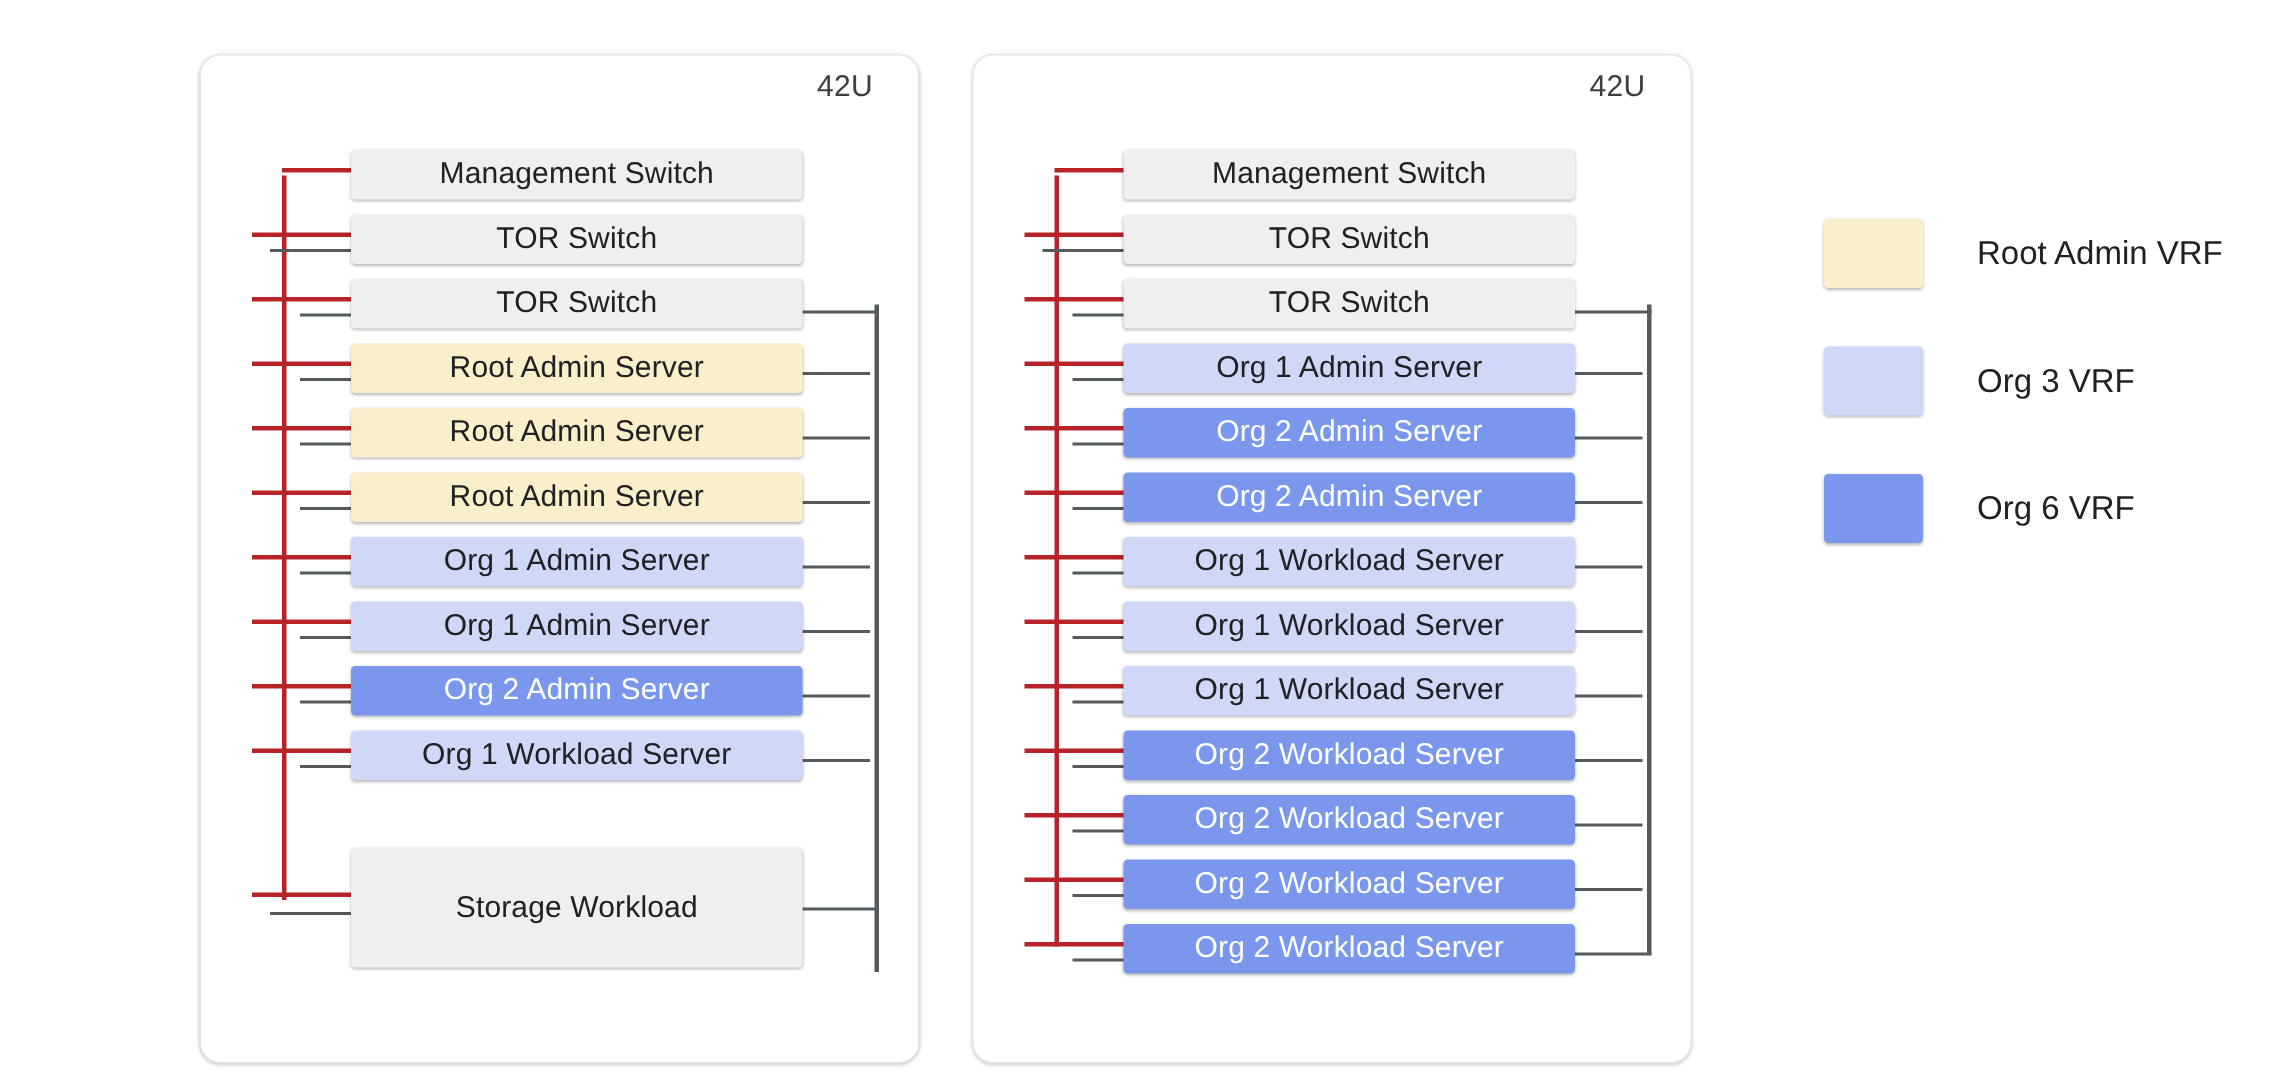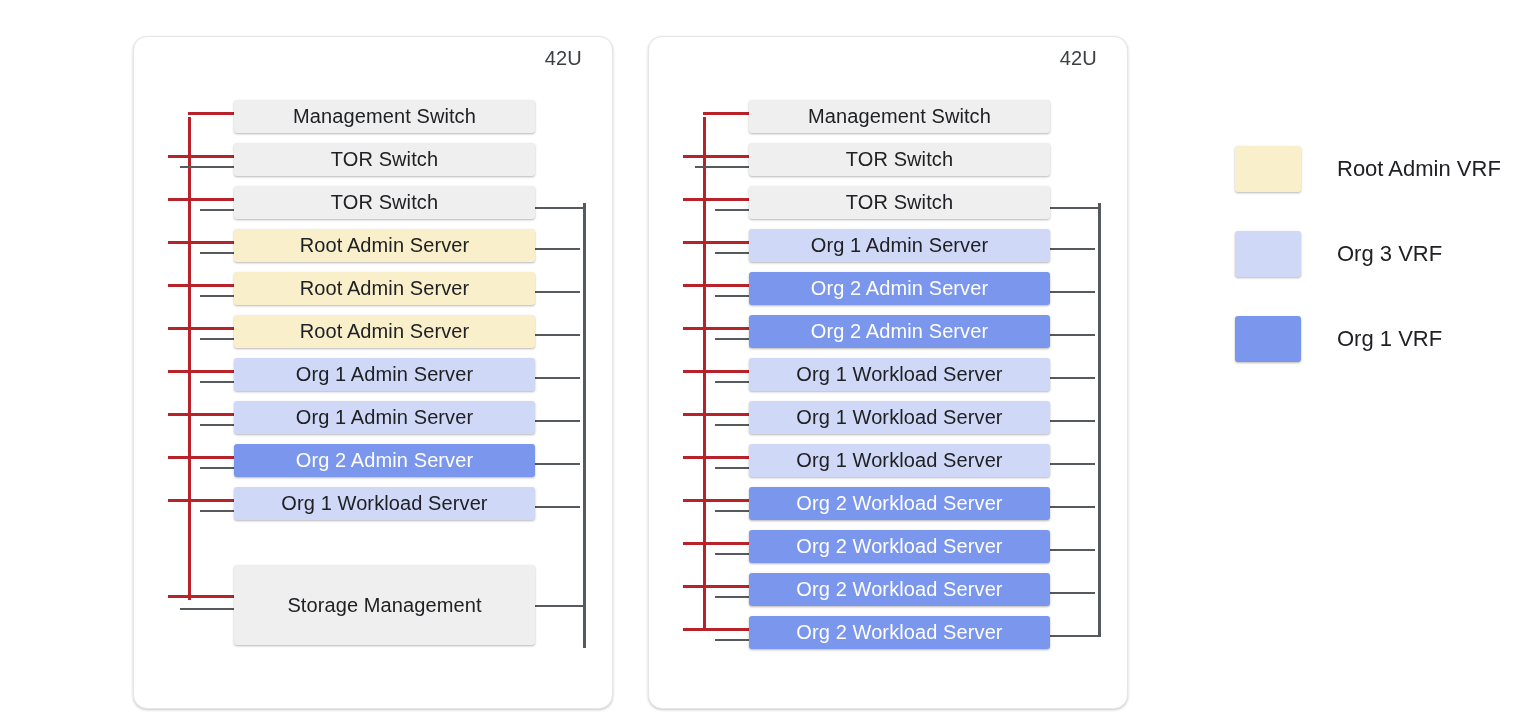--- a/index.html
+++ b/index.html
@@ -45,21 +45,21 @@
   .dev.t-org1    {background:#cfd9f7;color:#202124;}
   .dev.t-org2    {background:#7b96ed;color:#ffffff;}
 
   
   .wire{position:absolute;}
   .w-red  {background:#b8232a;}
   .w-gray {background:#555a5e;}
 
   
   .legend{position:absolute;}
-  .legend-row{position:absolute;display:flex;align-items:center;margin-left:19px;}
+  .legend-row{position:absolute;display:flex;align-items:center;}
   .legend-swatch{
     width:66px;height:46px;border-radius:3px;
     box-shadow:0 1px 2px rgba(0,0,0,.20), 0 1px 3px rgba(0,0,0,.10);
     flex:0 0 auto;
   }
   .legend-label{
     margin-left:36px;
     font-size:22px;
     color:#202124;
     white-space:nowrap;
@@ -113,21 +113,21 @@
       <div class="dev t-switch" style="left:234px;top:100px;width:301px;height:33px;">Management Switch</div>
       <div class="dev t-switch" style="left:234px;top:143px;width:301px;height:33px;">TOR Switch</div>
       <div class="dev t-switch" style="left:234px;top:186px;width:301px;height:33px;">TOR Switch</div>
       <div class="dev t-root" style="left:234px;top:229px;width:301px;height:33px;">Root Admin Server</div>
       <div class="dev t-root" style="left:234px;top:272px;width:301px;height:33px;">Root Admin Server</div>
       <div class="dev t-root" style="left:234px;top:315px;width:301px;height:33px;">Root Admin Server</div>
       <div class="dev t-org1" style="left:234px;top:358px;width:301px;height:33px;">Org 1 Admin Server</div>
       <div class="dev t-org1" style="left:234px;top:401px;width:301px;height:33px;">Org 1 Admin Server</div>
       <div class="dev t-org2" style="left:234px;top:444px;width:301px;height:33px;">Org 2 Admin Server</div>
       <div class="dev t-org1" style="left:234px;top:487px;width:301px;height:33px;">Org 1 Workload Server</div>
-      <div class="dev t-switch" style="left:234px;top:565px;width:301px;height:80px;">Storage Management</div>
+      <div class="dev t-switch" style="left:234px;top:565px;width:301px;height:80px;">Storage Workload</div>
     </div>
 
   <div class="rack" id="rack-2-shell" style="left:648px;top:36px;width:478px;height:671px;">
     <div class="rack-u" style="right:30px;top:10px;">42U</div>
   </div>
 
   <div id="rack-2-wires">
       <div class="wire w-red" style="left:703px;top:116.5px;width:3px;height:514px;"></div>
       <div class="wire w-gray" style="left:1098px;top:202.5px;width:3px;height:433px;"></div>
       <div class="wire w-red" style="left:703px;top:111.5px;width:48px;height:3px;"></div>
@@ -187,17 +187,17 @@
       <div class="legend-row" style="left:0px;top:0px;">
         <div class="legend-swatch" style="background:#faefcb;"></div>
         <div class="legend-label">Root Admin VRF</div>
       </div>
       <div class="legend-row" style="left:0px;top:85px;">
         <div class="legend-swatch" style="background:#cfd9f7;"></div>
         <div class="legend-label">Org 3 VRF</div>
       </div>
       <div class="legend-row" style="left:0px;top:170px;">
         <div class="legend-swatch" style="background:#7b96ed;"></div>
-        <div class="legend-label">Org 1 VRF</div>
+        <div class="legend-label">Org 6 VRF</div>
       </div>
     </div>
 
 </div>
 
 </body></html>

